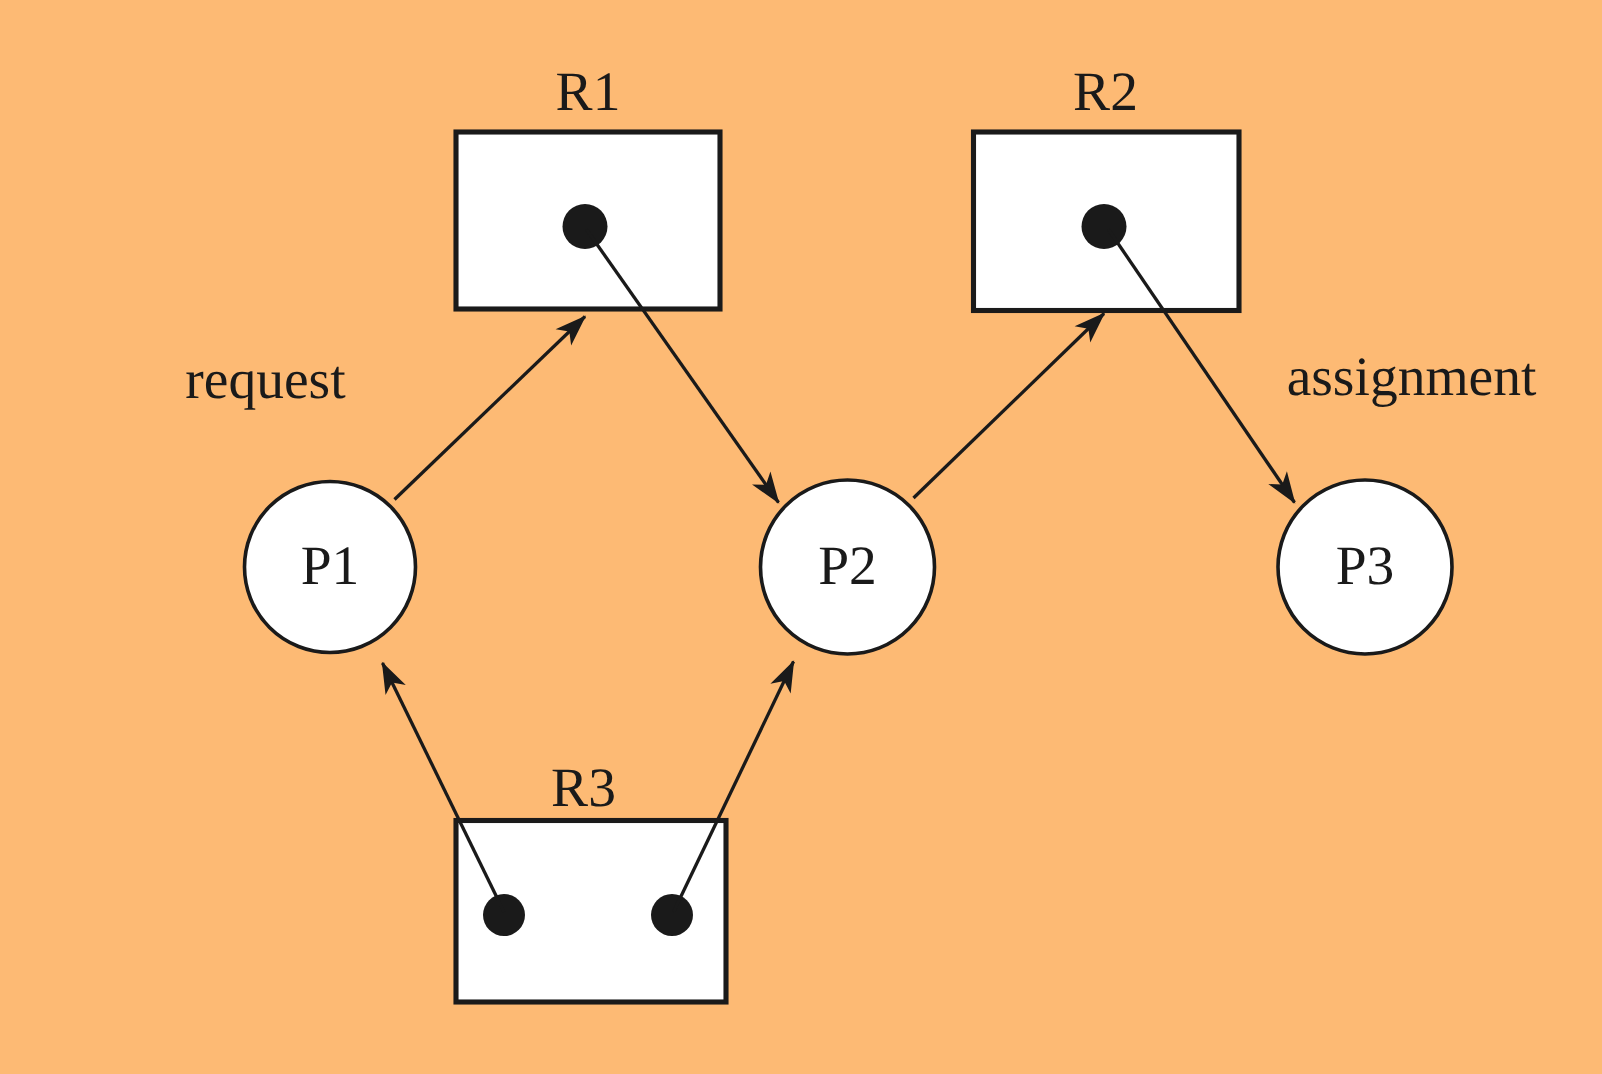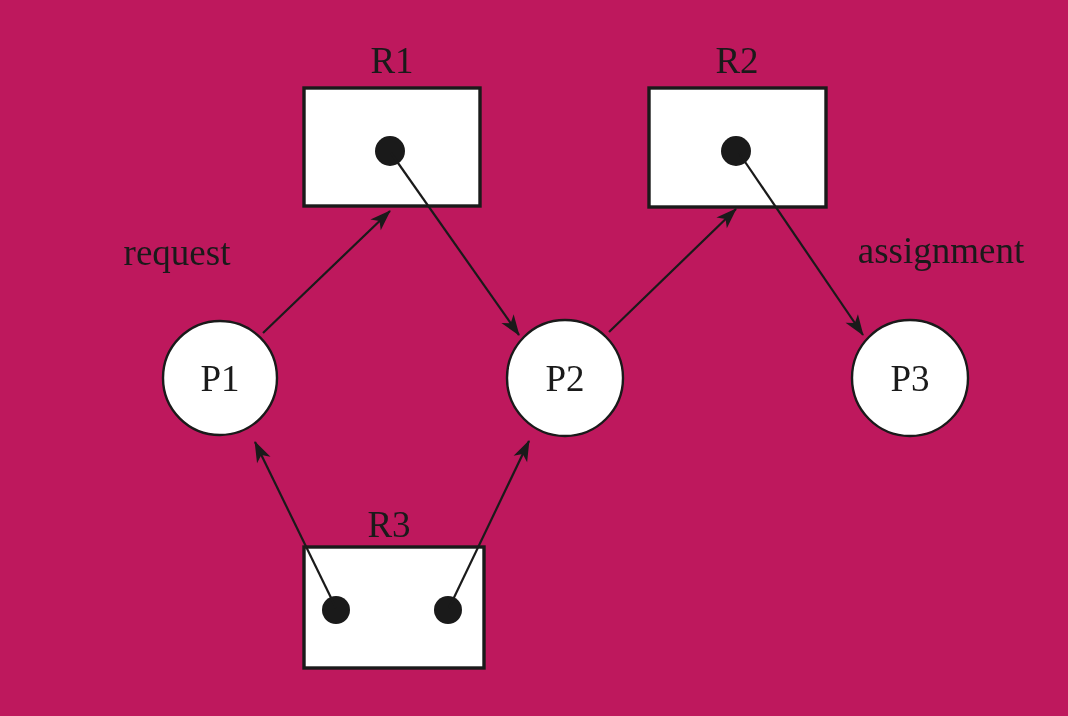--- a/index.html
+++ b/index.html
@@ -4,21 +4,21 @@
 <style>
   html, body {
     margin: 0;
     padding: 0;
     background: #ffffff;
   }
   .canvas {
     position: relative;
     width: 1068px;
     height: 716px;
-    background: #be185d;
+    background: #fdba74;
     overflow: hidden;
   }
   svg {
     display: block;
     width: 1068px;
     height: 716px;
   }
   svg text {
     font-family: "Liberation Serif", "DejaVu Serif", serif;
     font-size: 37px;

